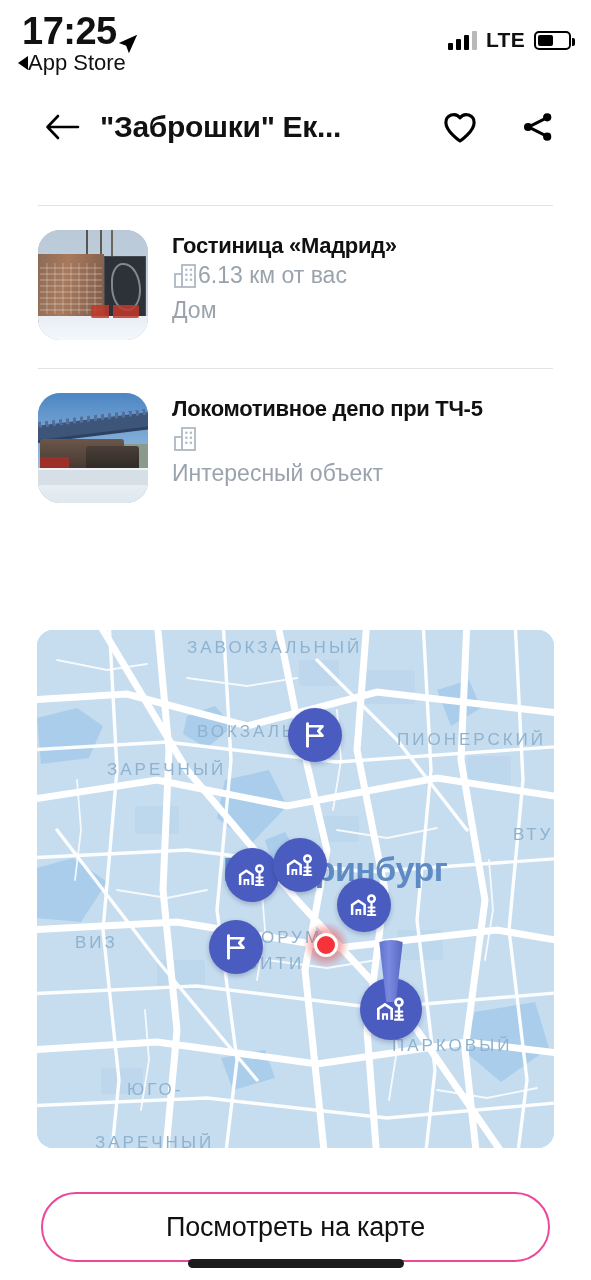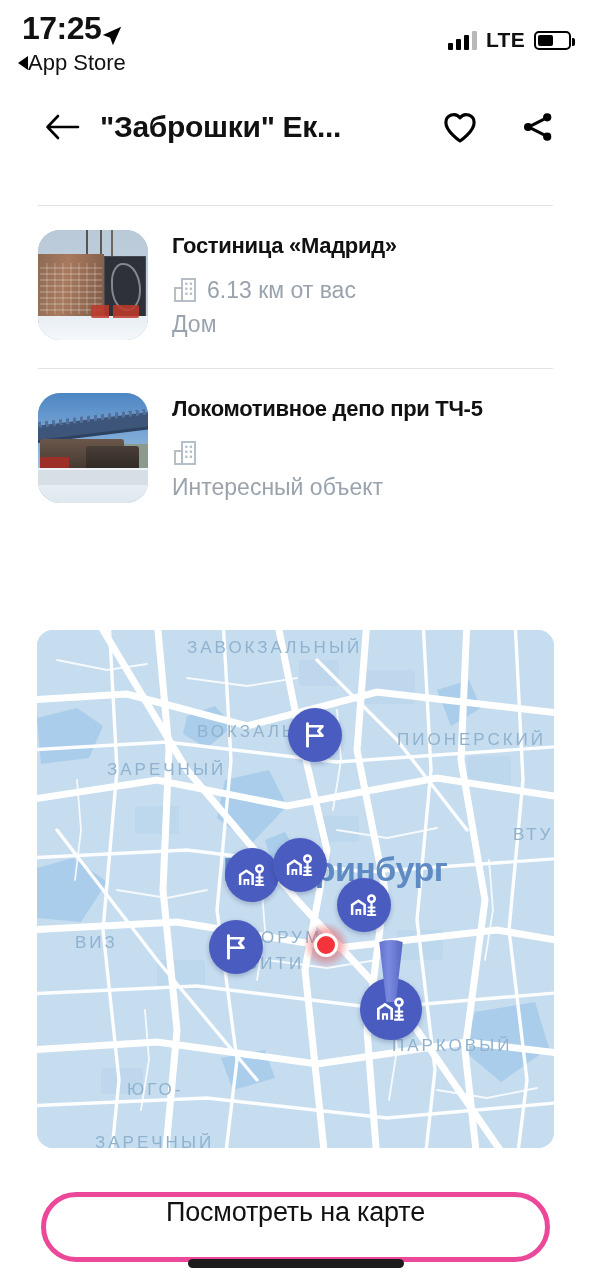--- a/index.html
+++ b/index.html
@@ -11,21 +11,21 @@
     overflow:hidden;
     position:relative;
   }
 
   
   .statusbar{
     position:absolute; top:0; left:0; width:591px; height:88px;
   }
   .sb-time{
     position:absolute; left:22px; top:10px;
-    font-size:32px; font-weight:bold; letter-spacing:-0.5px;
+    font-size:38px; font-weight:bold; letter-spacing:-0.5px;
     display:flex; align-items:center; 
   }
   .loc-arrow{ display:inline-block; width:22px; height:22px; }
   .sb-appstore{
     position:absolute; left:18px; top:50px;
     font-size:22px; font-weight:500;
     display:flex; align-items:center; 
   }
   .tri-left{
     width:0;height:0;border-top:7px solid transparent;border-bottom:7px solid transparent;
@@ -69,21 +69,21 @@
   .row{
     display:flex; padding:24px 38px 28px 38px; gap:24px; cursor:pointer;
   }
   .thumb{
     width:110px; height:110px; border-radius:22px; flex:none;
     overflow:hidden; position:relative; background:#9fb4c8;
   }
   .row-main{ padding-top:3px; min-width:0; }
   .row-title{ font-size:22px; font-weight:bold; letter-spacing:-0.3px;
     white-space:nowrap; color:#111; }
-  .row-dist{ display:flex; align-items:center; gap:9px; margin-top:17px; }
+  .row-dist{ display:flex; align-items:flex-start; margin-top:3px; }
   .row-dist-text{ font-size:23px; color:#9aa3ad; }
   .row-cat{ font-size:23px; color:#9aa3ad; margin-top:7px; }
 
   
   .t1-sky{position:absolute;inset:0;background:linear-gradient(#b9c9d8,#cdd8e2);}
   .t1-bldg{position:absolute;left:0;top:22%;width:60%;height:62%;
     background:linear-gradient(100deg,#8d6a55,#a87a5e 40%,#7d5a46);}
   .t1-bldgwin{position:absolute;left:2%;top:30%;width:56%;height:46%;
     background:repeating-linear-gradient(#00000000 0 4px,#ffffff30 4px 6px),
                repeating-linear-gradient(90deg,#00000000 0 6px,#ffffff25 6px 8px);}
@@ -153,22 +153,22 @@
     position:absolute; width:46px; height:46px; border-radius:50%;
     background:radial-gradient(circle,rgba(235,70,70,.42) 0 42%,rgba(235,70,70,.12) 62%,transparent 72%);
     display:flex; align-items:center; justify-content:center; pointer-events:none;
   }
   .userdot i{ width:24px; height:24px; border-radius:50%; background:#f5333a;
     border:3px solid #fff; display:block; }
 
   
   .cta{
     position:absolute; left:41px; top:1192px; width:509px; height:70px;
-    border:5px solid #ec4899; border-radius:36px; background:#fff;
-    display:flex; align-items:flex-start; justify-content:center; cursor:pointer;
+    border:2px solid #ec4899; border-radius:36px; background:#fff;
+    display:flex; align-items:center; justify-content:center; cursor:pointer;
   }
   .cta span{ font-size:27px; color:#111; letter-spacing:-0.2px; }
   .home-indicator{
     position:absolute; left:50%; transform:translateX(-50%);
     bottom:12px; width:216px; height:9px; border-radius:5px; background:#1c1c1c;
   }
 </style>
 </head>
 <body>
 

